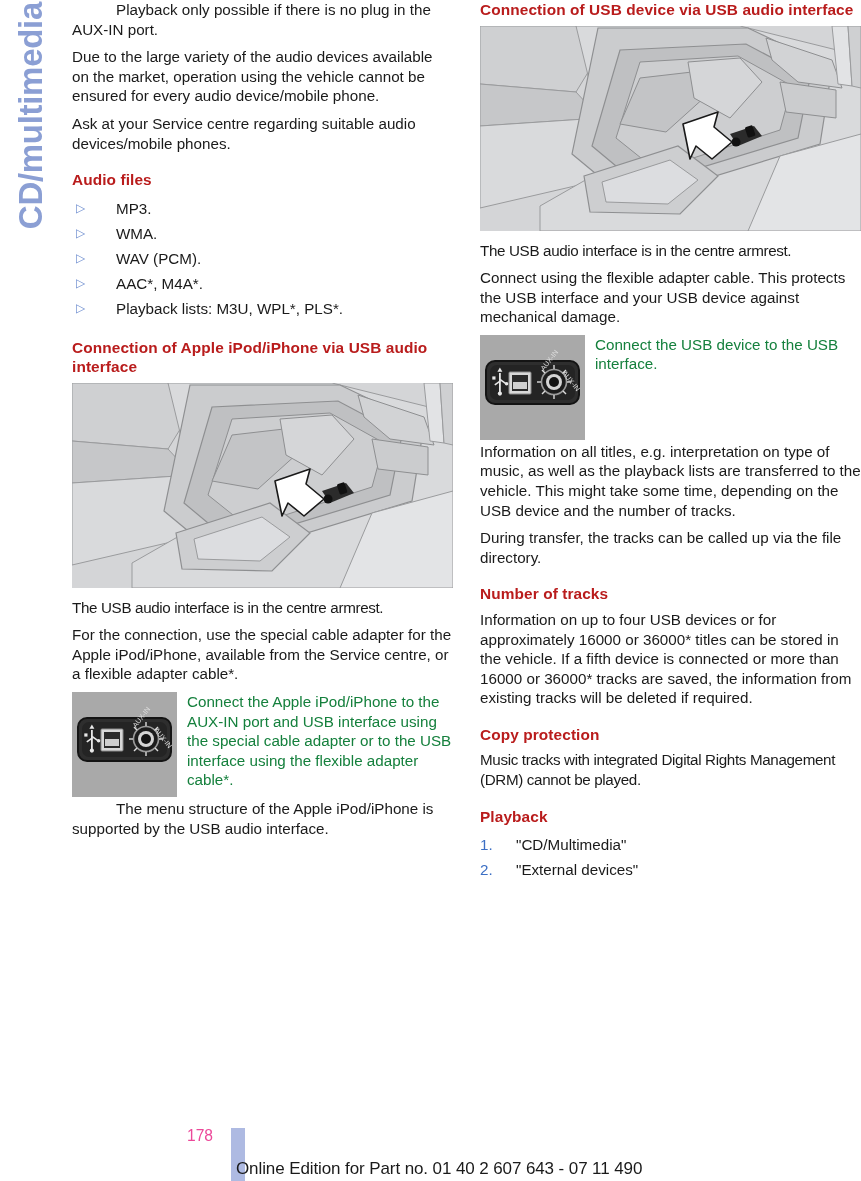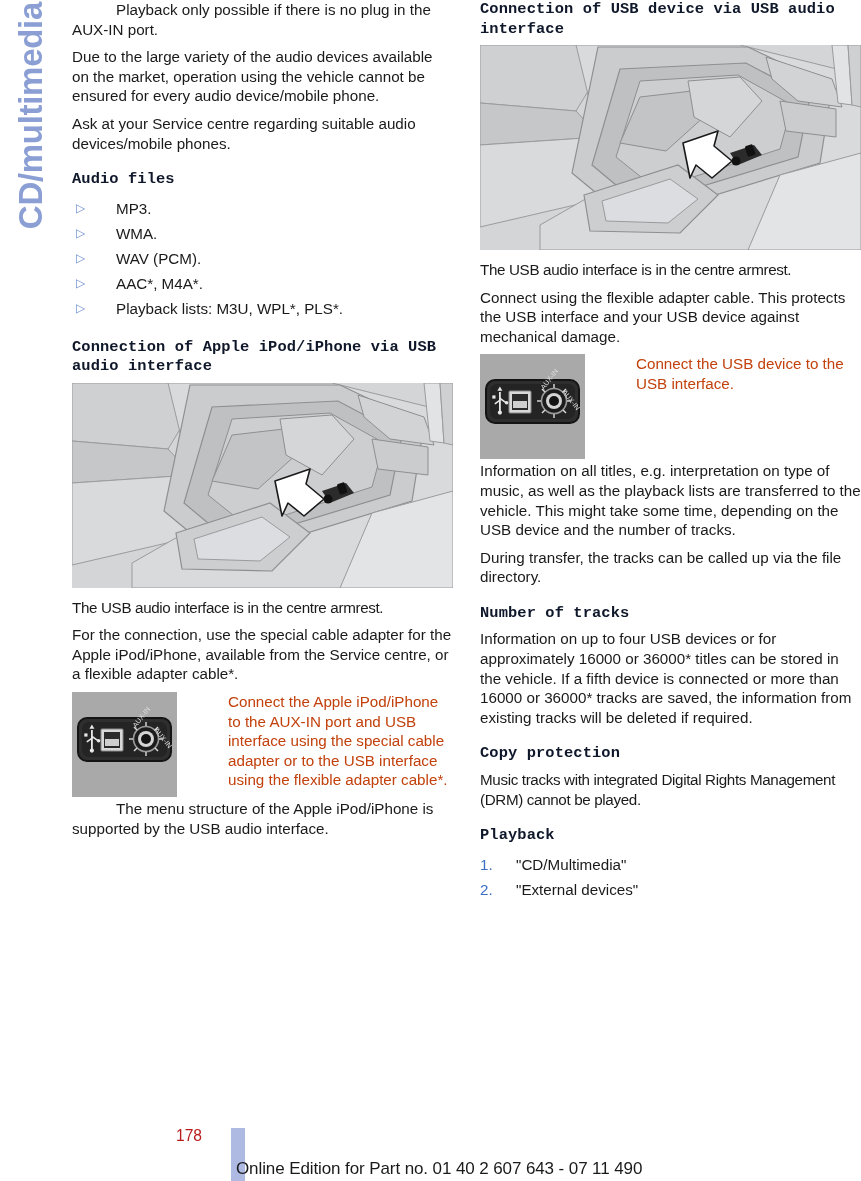--- a/index.html
+++ b/index.html
@@ -63,23 +63,22 @@
     color: #1a1a1a;
     text-align: left;
   }
   p.body-text.tight { letter-spacing: -0.35px; }
 
   h2.section-heading {
     margin: 17px 0 6px 0;
     font-size: 15.4px;
     line-height: 19.5px;
     font-weight: bold;
-    color: #0f172a;
+    color: #b91c1c;
     letter-spacing: 0.1px;
-    font-family: Liberation Mono, monospace;
   }
   h2.section-heading.first { margin-top: 0; }
 
   
   ul.tri-list {
     list-style: none;
     margin: 0 0 4px 0;
     padding: 0;
   }
   ul.tri-list li {
@@ -153,42 +152,41 @@
     background: #a8a8a8;
     position: relative;
     overflow: hidden;
   }
   .port-thumb svg { display: block; }
   .port-caption {
     flex: 1 1 auto;
     padding-left: 10px;
     font-size: 15.2px;
     line-height: 19.6px;
-    color: #c2410c;
-    margin-left: 41px;
+    color: #15803d;
   }
   .port-caption p { margin: 0; }
 
   
   .footer {
     position: absolute;
     left: 0;
     top: 1126px;
     width: 861px;
     height: 55px;
   }
   .footer-pageno {
     position: absolute;
     left: 176px;
     top: 0px;
     width: 48px;
-    text-align: left;
+    text-align: center;
     font-size: 15.6px;
     line-height: 20px;
-    color: #b91c1c;
+    color: #ec4899;
   }
   .footer-bar {
     position: absolute;
     left: 231px;
     top: 2px;
     width: 14px;
     height: 53px;
     background: #aebae2;
   }
   .footer-edition {

